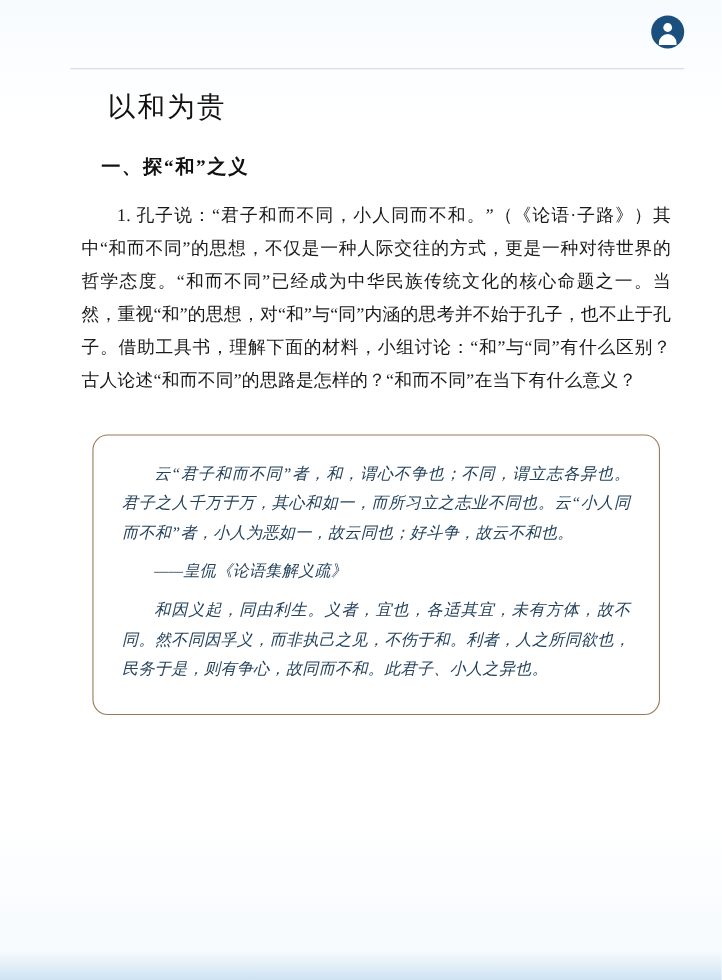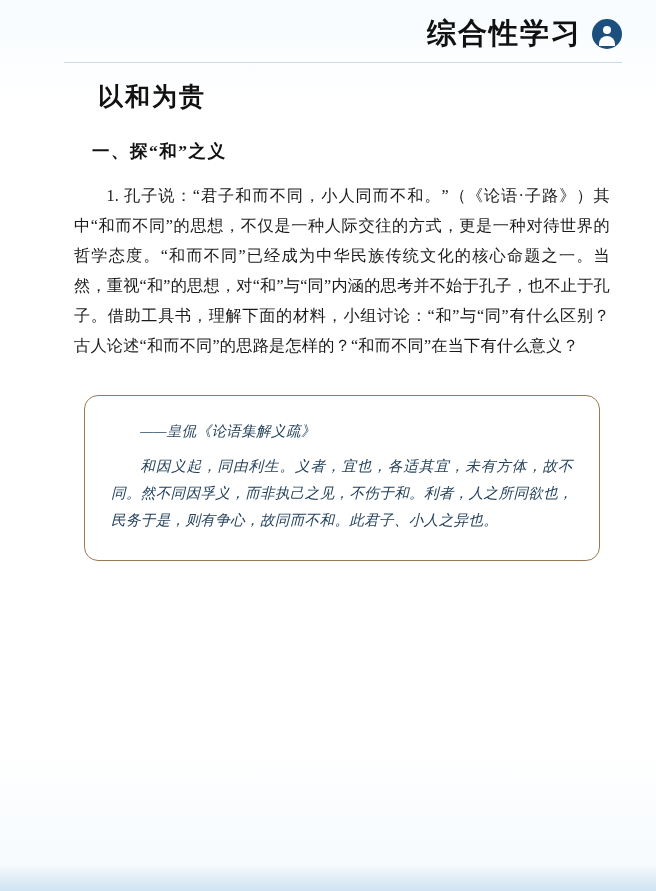--- a/index.html
+++ b/index.html
@@ -90,21 +90,21 @@
   
   .content {
     position: absolute;
     left: 74px;
     right: 46px;
     top: 72px;
   }
 
   .doc-title {
     font-size: 25px;
-    font-weight: 700;
+    font-weight: 400;
     letter-spacing: 2px;
     margin: 8px 0 26px 24px;
     color: #111;
   }
 
   p.para {
     font-size: 16.2px;
     line-height: 30px;
     letter-spacing: 0.2px;
     text-align: justify;
@@ -153,35 +153,35 @@
     margin: 0 0 14px 0;
     color: #24425c;
   }
 </style>
 </head>
 <body>
 
 <div class="page"></div>
 
 <div class="header">
-  <span class="header-title">综合性学习</span>
   <span class="header-badge"></span>
 </div>
 <div class="header-rule"></div>
 
 <div class="content">
 
   <h1 class="doc-title">以和为贵</h1>
 
 
   <h2 class="section-head">一、探“和”之义</h2>
 
   <p class="para numbered">1. 孔子说：“君子和而不同，小人同而不和。”（《论语·子路》）其中“和而不同”的思想，不仅是一种人际交往的方式，更是一种对待世界的哲学态度。“和而不同”已经成为中华民族传统文化的核心命题之一。当然，重视“和”的思想，对“和”与“同”内涵的思考并不始于孔子，也不止于孔子。借助工具书，理解下面的材料，小组讨论：“和”与“同”有什么区别？古人论述“和而不同”的思路是怎样的？“和而不同”在当下有什么意义？</p>
 
   <div class="quote-box">
+    <p>云“君子和而不同”者，和，谓心不争也；不同，谓立志各异也。君子之人千万于万，其心和如一，而所习立之志业不同也。云“小人同而不和”者，小人为恶如一，故云同也；好斗争，故云不和也。</p>
     <p class="quote-src">——皇侃《论语集解义疏》</p>
 
 
     <p>和因义起，同由利生。义者，宜也，各适其宜，未有方体，故不同。然不同因孚义，而非执己之见，不伤于和。利者，人之所同欲也，民务于是，则有争心，故同而不和。此君子、小人之异也。</p>
 
   </div>
 
 </div>
 
 </body></html>

